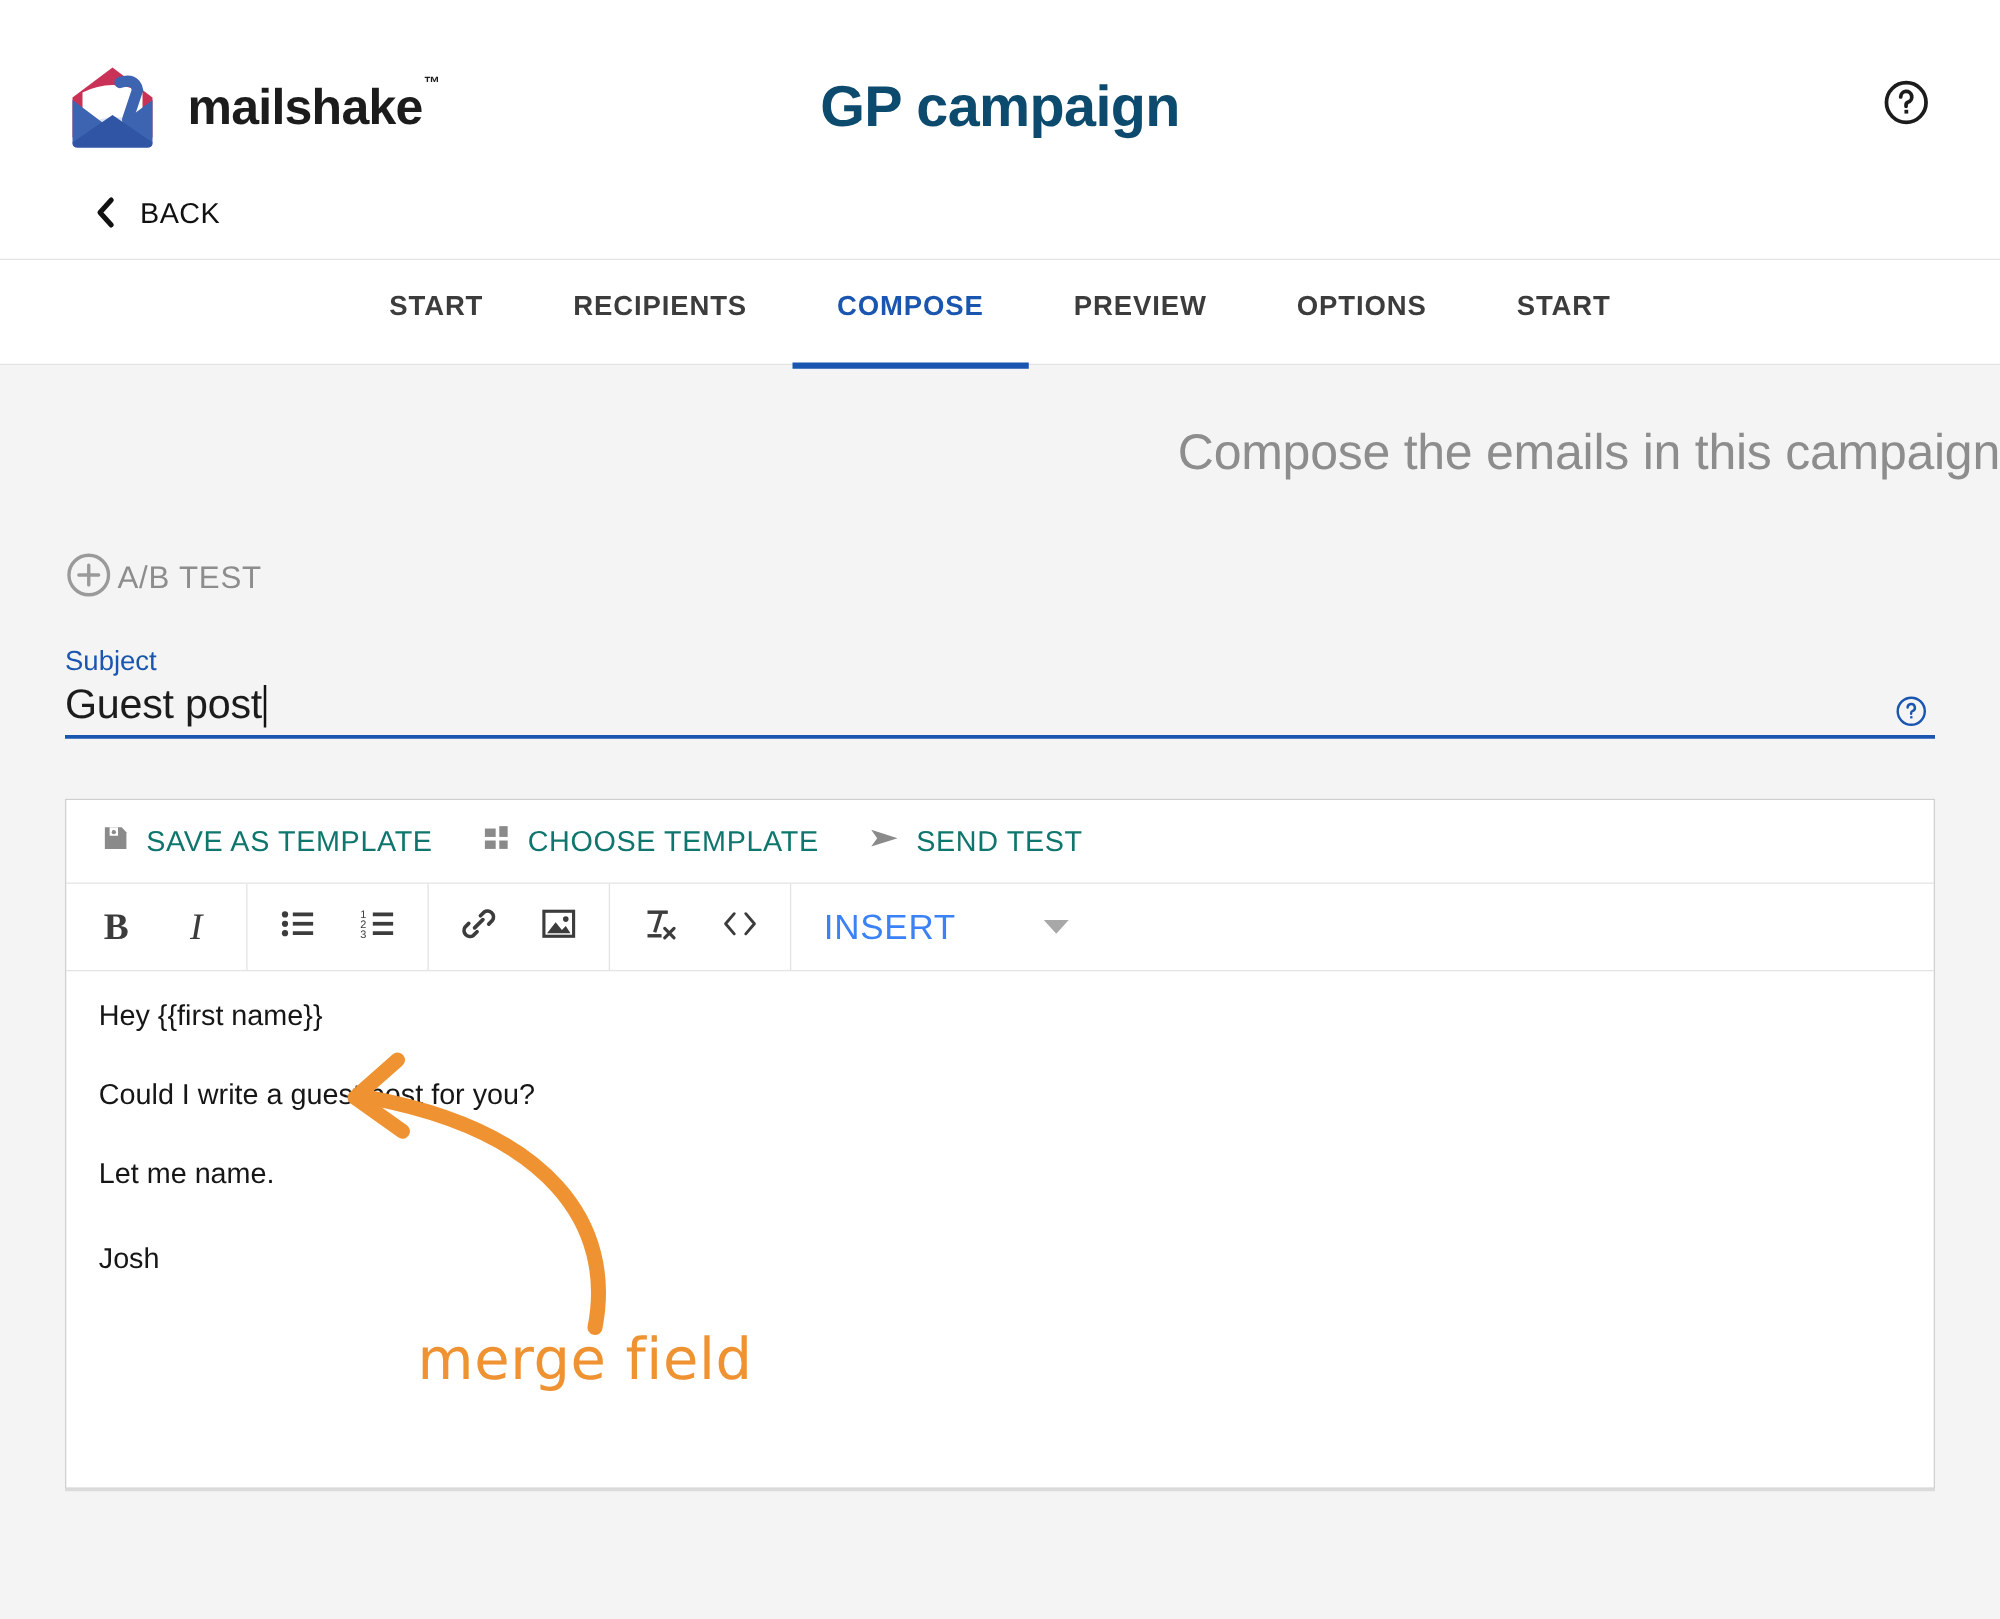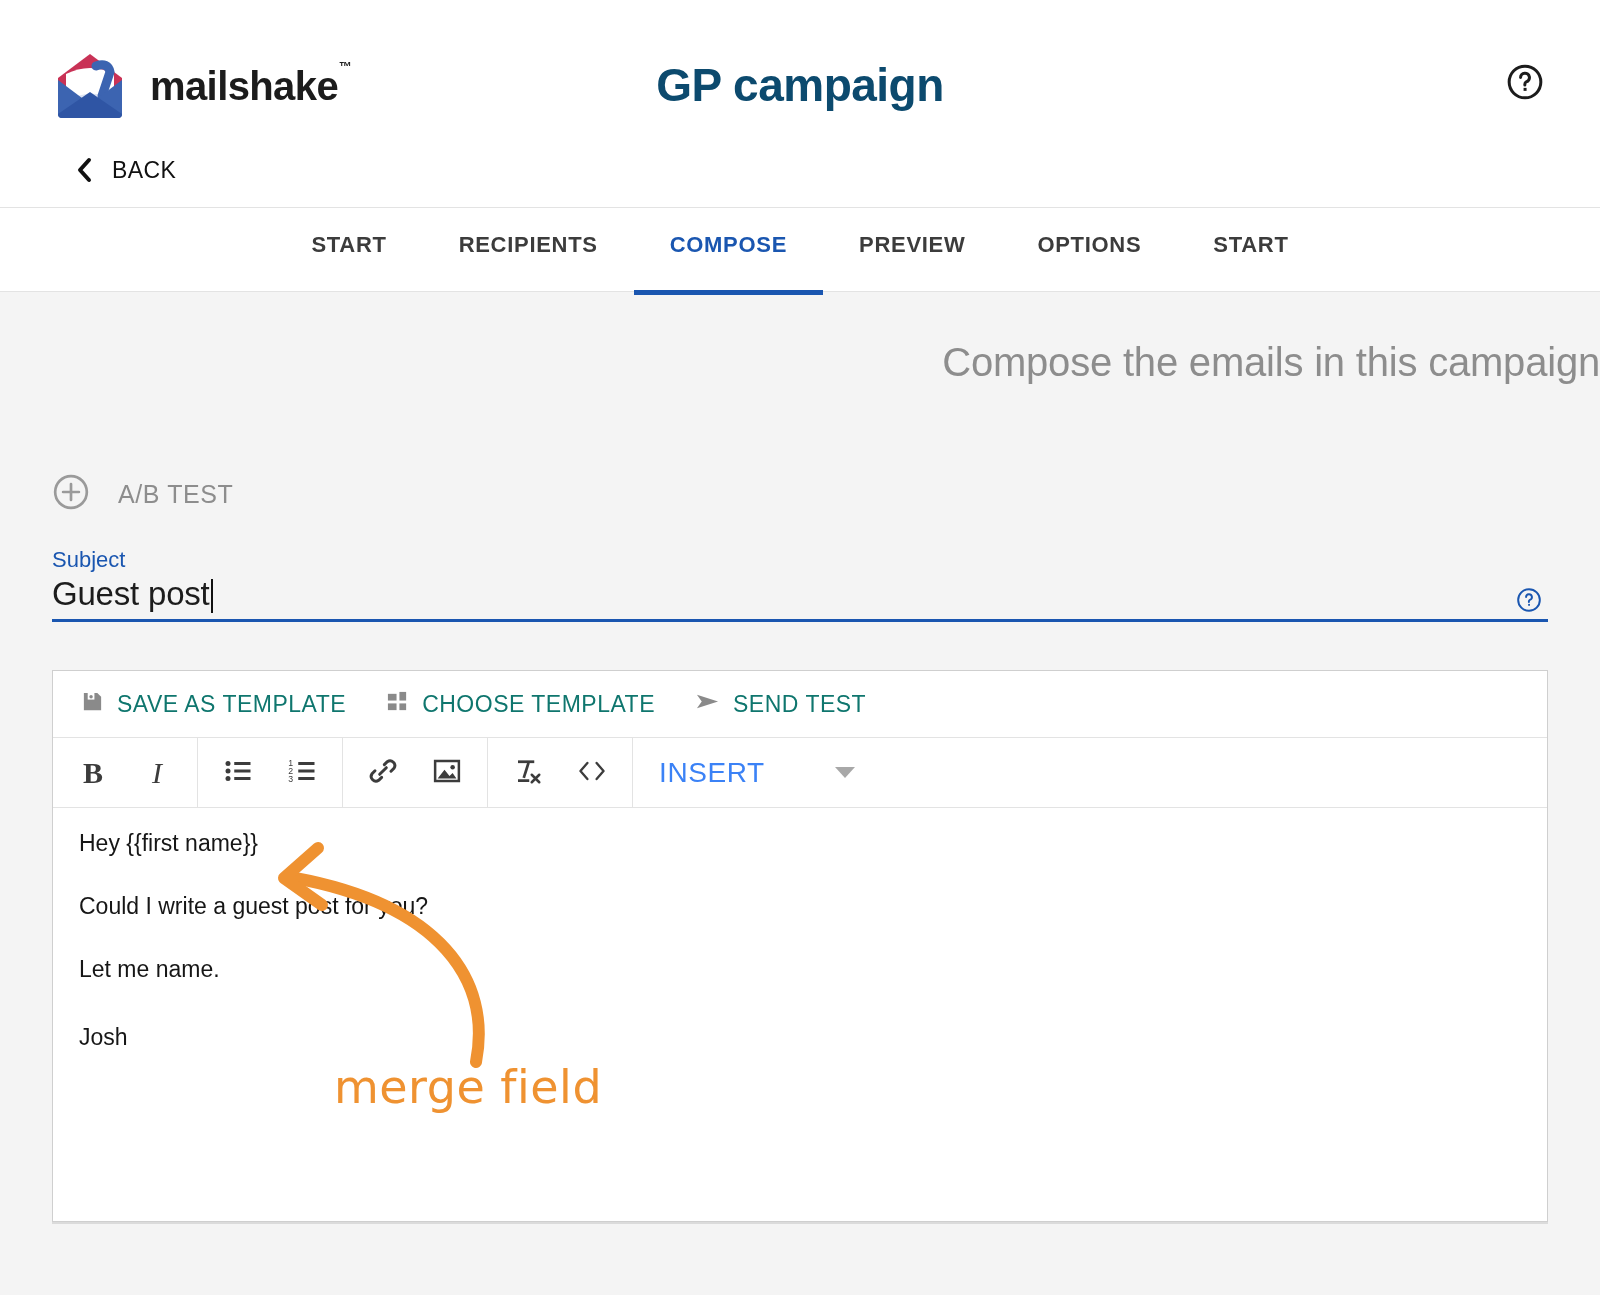--- a/index.html
+++ b/index.html
@@ -133,24 +133,24 @@
     font-weight: 400;
     letter-spacing: -0.2px;
   }
 
   .content {
     padding: 0 52px;
     position: relative;
   }
 
   .ab-row {
-    margin-top: 88px;
-    display: flex;
-    align-items: center;
-    gap: 28px;
+    margin-top: 56px;
+    display: flex;
+    align-items: center;
+    gap: 4px;
     cursor: pointer;
     width: max-content;
   }
   .ab-label {
     font-size: 25px;
     color: #8d8d8d;
     letter-spacing: 0.6px;
   }
 
   .subject-block { margin-top: 32px; }

